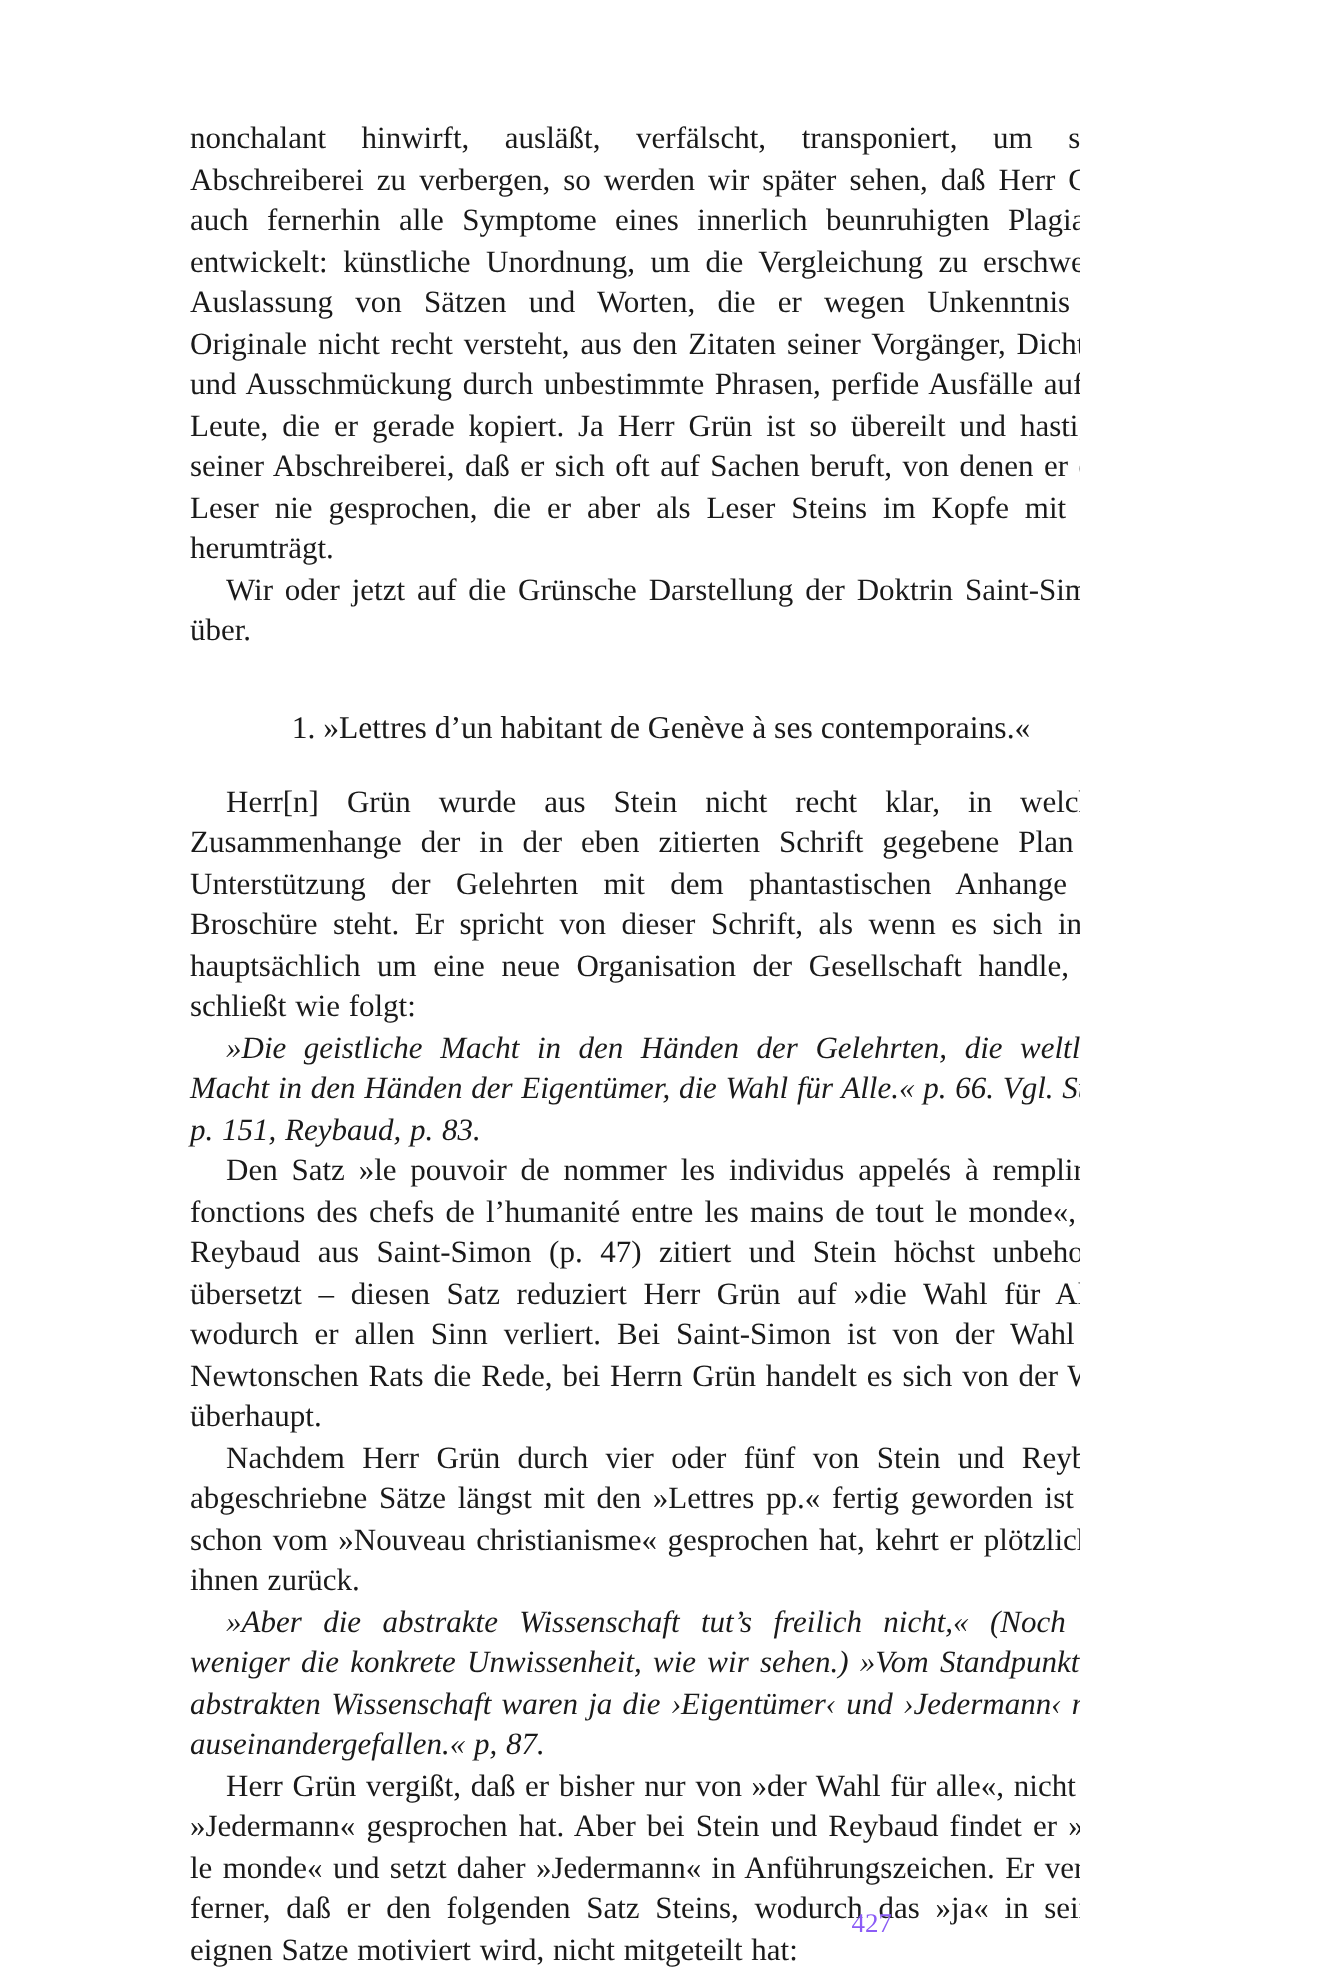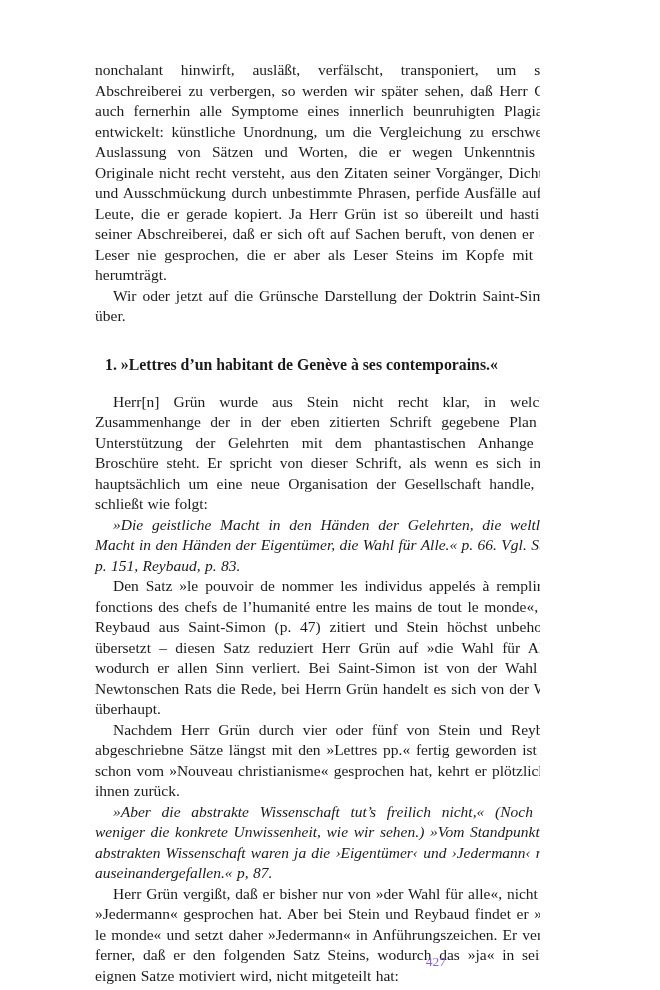--- a/index.html
+++ b/index.html
@@ -33,22 +33,22 @@
   p.para.no-indent {
     text-indent: 0;
   }
   p.para.italic {
     font-style: italic;
   }
   h2.section-heading {
     margin: 27px 10px 17px 10px;
     font-size: 15.8px;
     line-height: 21px;
-    text-align: left;
-    font-weight: bold;
+    text-align: center;
+    font-weight: normal;
   }
   .page-number {
     position: absolute;
     right: 94px;
     bottom: 20px;
     font-size: 13.5px;
     line-height: 16px;
     color: #8b5cf6;
   }
 </style>

